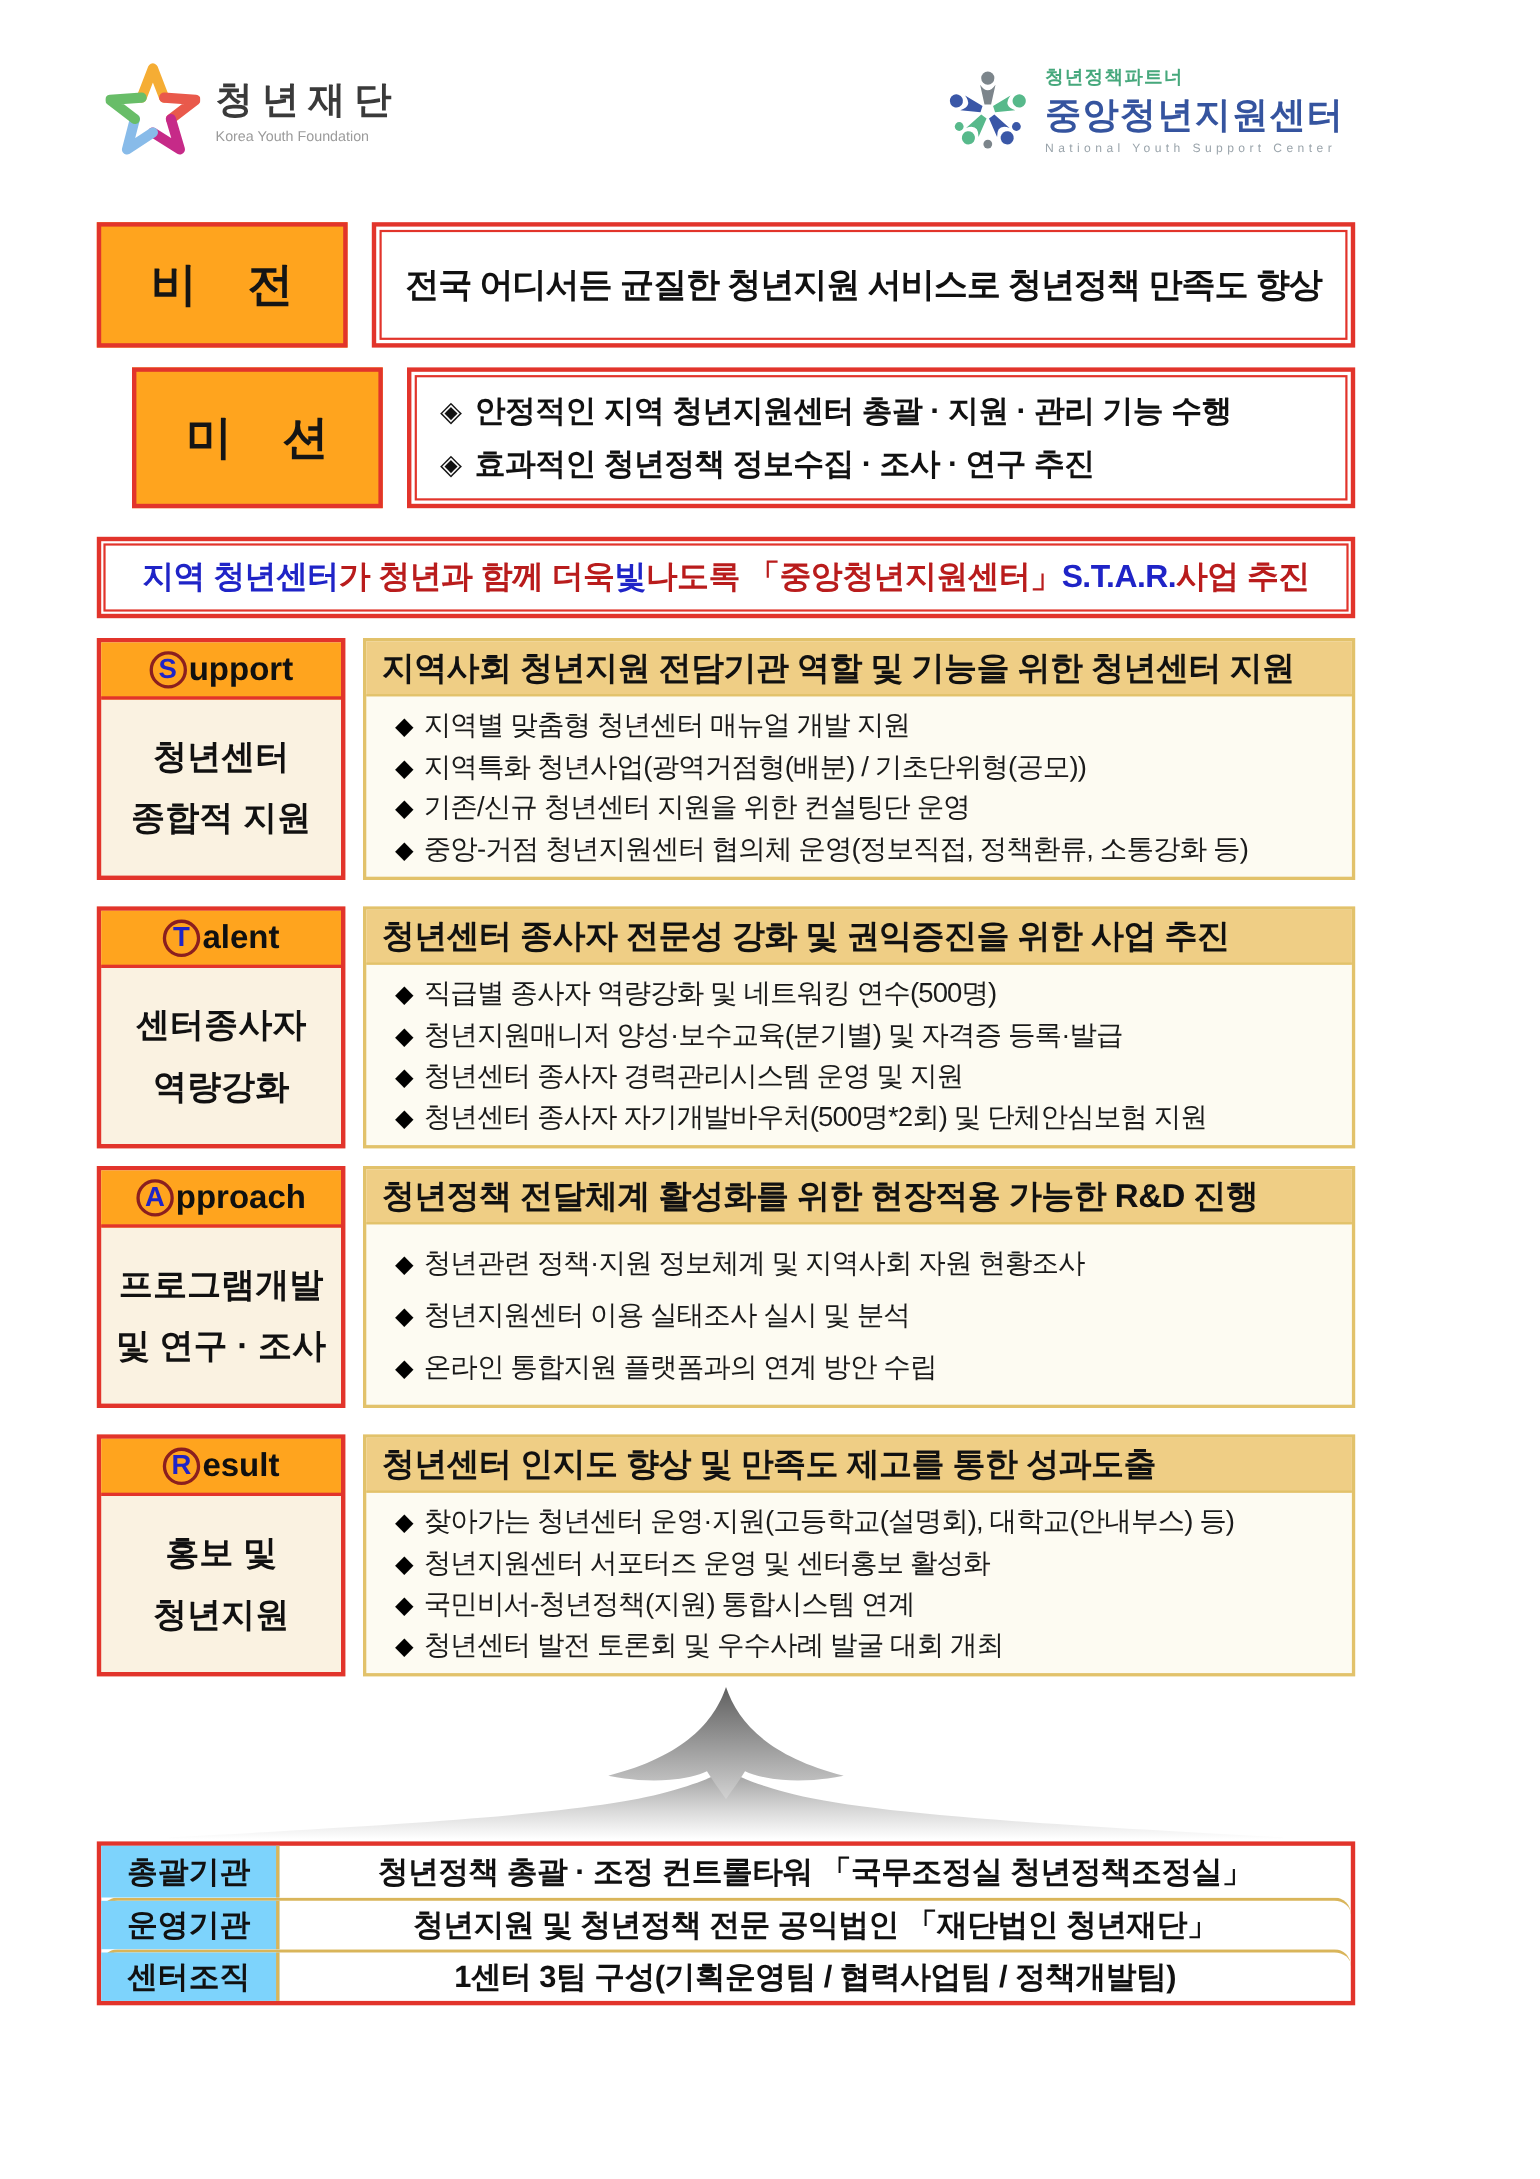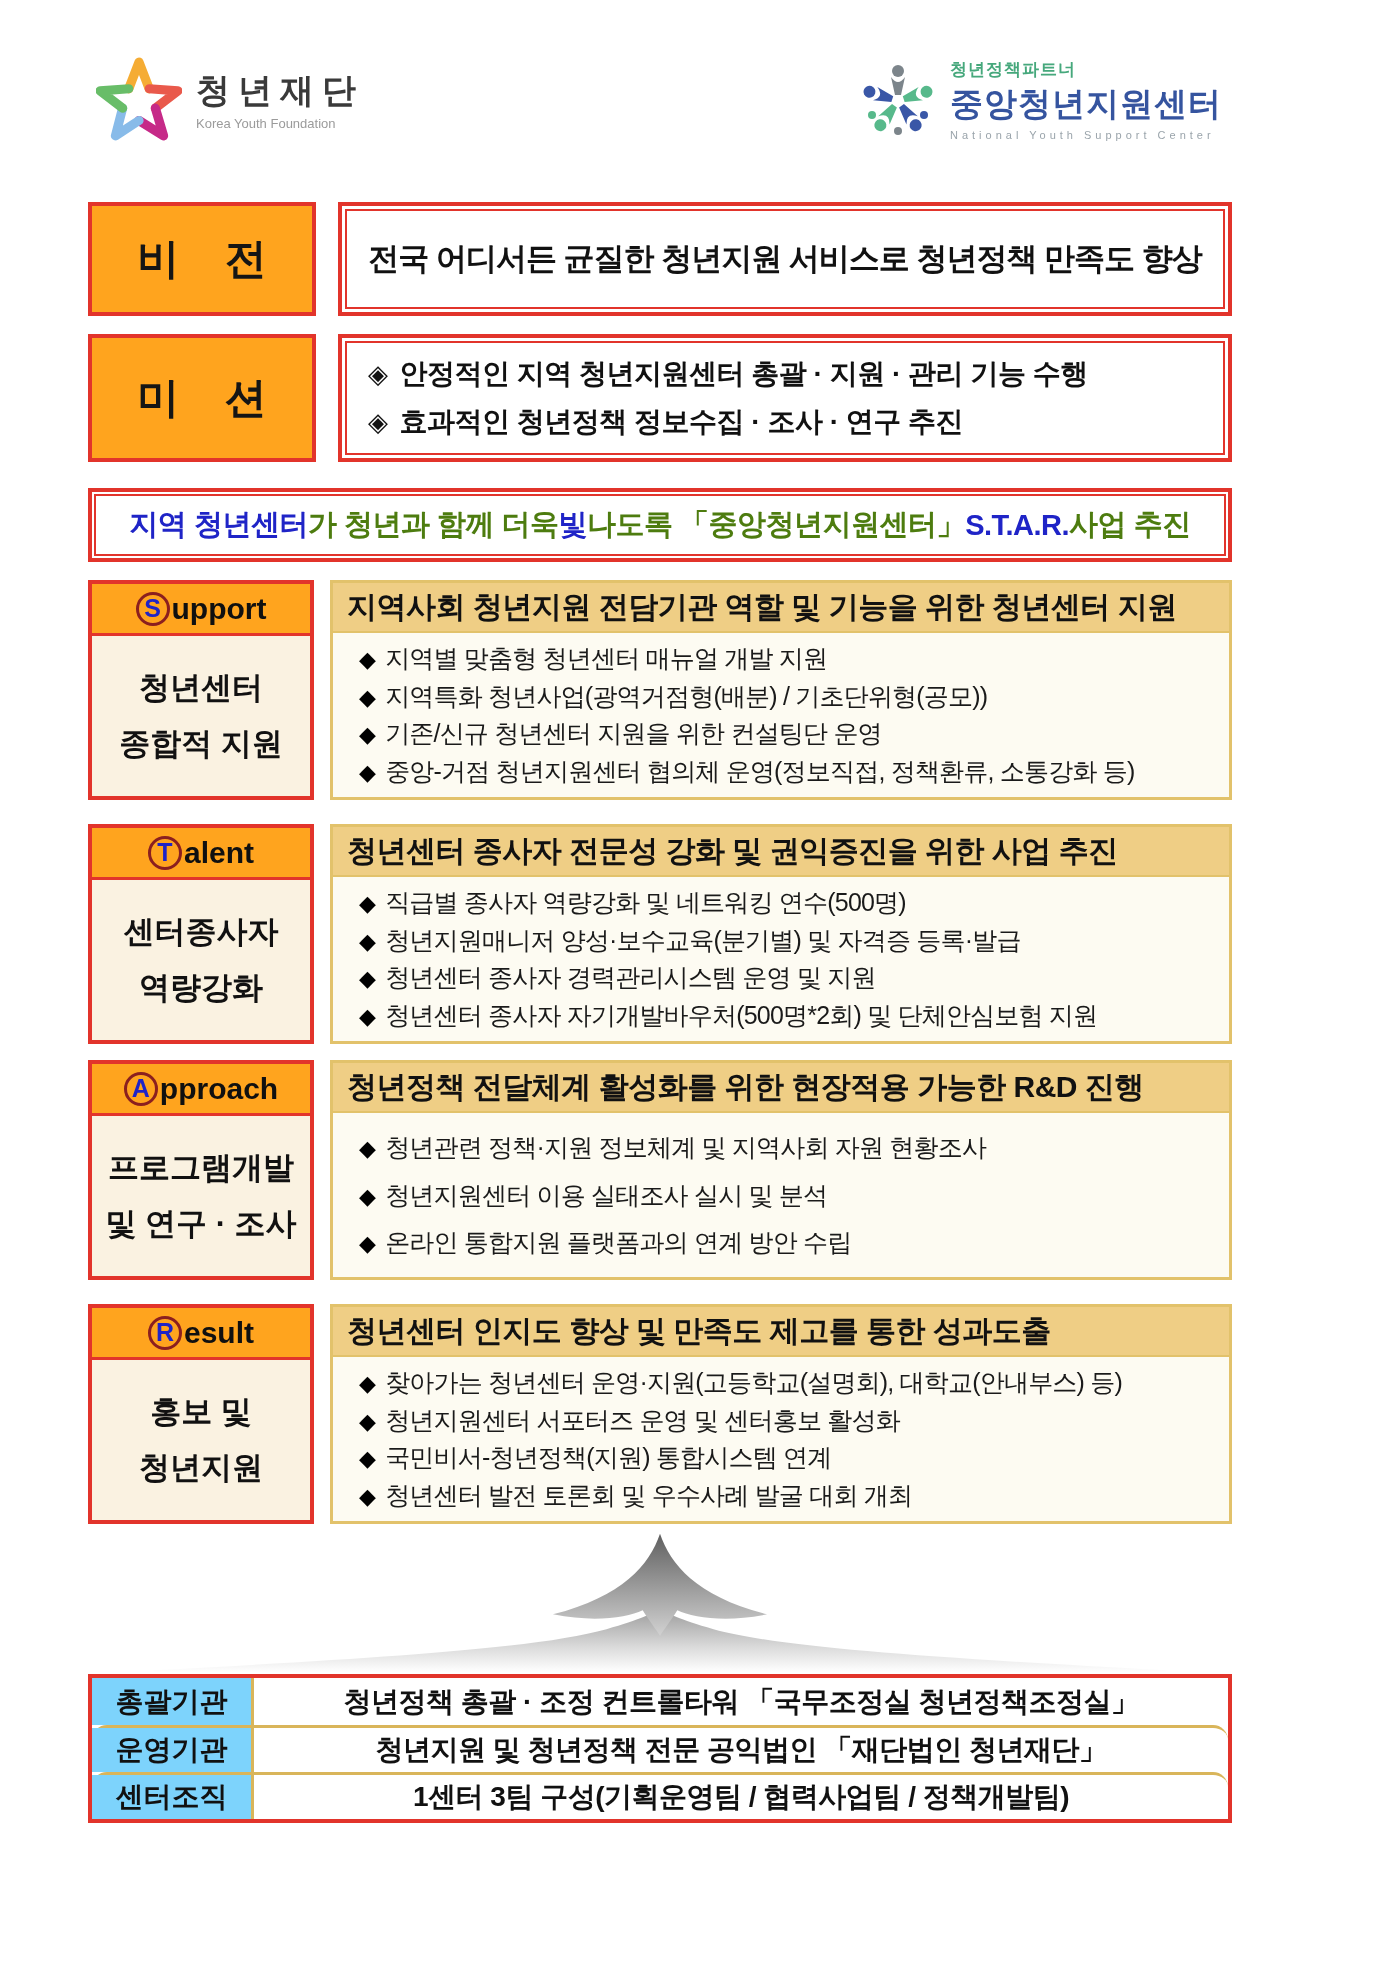--- a/index.html
+++ b/index.html
@@ -35,34 +35,34 @@
   .content-box::after {
     content:""; position:absolute; inset:3px; border:2px solid #e2342b; pointer-events:none;
   }
 
   .vision-row { margin-top:60px; height:114px; }
   .vision-text {
     width:100%; height:100%; display:flex; align-items:center; justify-content:center;
     font-size:31px; font-weight:bold; letter-spacing:-1px; white-space:nowrap;
   }
 
-  .mission-row { margin-top:18px; height:128px; }
+  .mission-row { margin-top:18px; height:128px;margin-left:32px; }
   .mission-list { width:100%; height:100%; display:flex; flex-direction:column; justify-content:space-evenly; padding:8px 26px; }
   .mission-item { font-size:28px; font-weight:bold; letter-spacing:-0.5px; white-space:nowrap; }
   .mission-item .mb { margin-right:12px; font-size:26px; }
 
   
   .star-banner {
     margin-top:26px; height:74px; border:4px solid #e2342b; position:relative;
     display:flex; align-items:center; justify-content:center; background:#fff;
     font-size:29px; font-weight:bold; white-space:nowrap; letter-spacing:-0.5px;
   }
   .star-banner::after { content:""; position:absolute; inset:2px; border:2px solid #e2342b; pointer-events:none; }
   .seg-blue { color:#1f24c7; }
-  .seg-black { color:#4d7c0f; }
+  .seg-black { color:#b91c1c; }
 
   
   .section { display:flex; gap:16px; height:220px; }
   .sec-left {
     width:226px; flex-shrink:0; border:4px solid #e2342b; background:#faf2e1;
     display:flex; flex-direction:column;
   }
   .sec-head {
     height:52px; background:#ffa41e; border-bottom:3px solid #e2342b;
     display:flex; align-items:center; justify-content:center;

